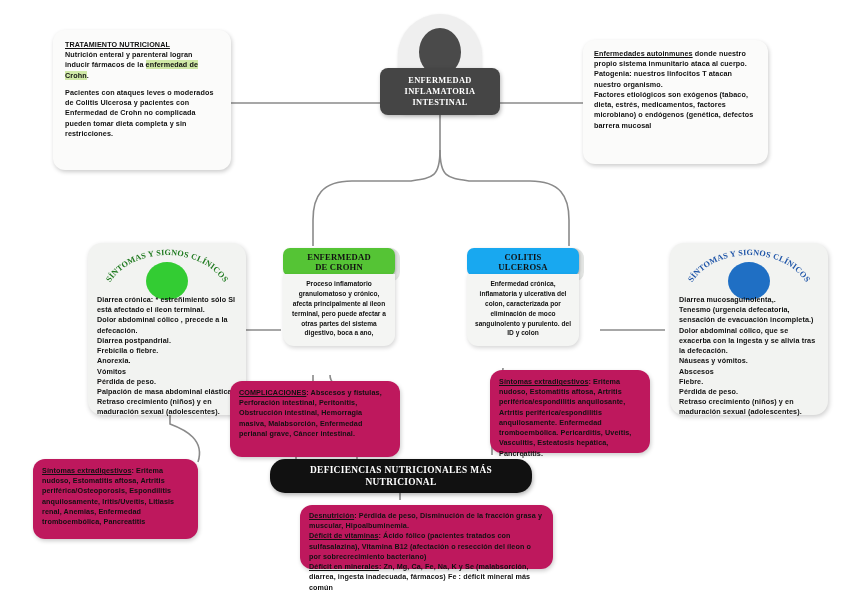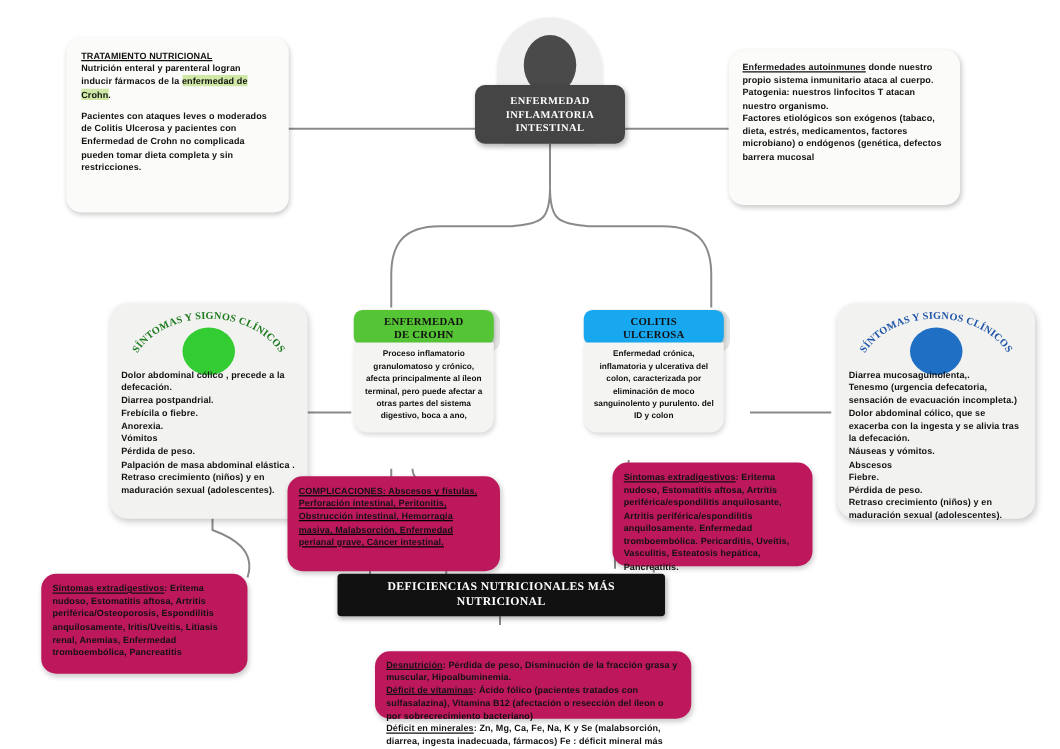--- a/index.html
+++ b/index.html
@@ -176,21 +176,21 @@
   }
 
   
   #banner {
     position: absolute;
     left: 270px;
     top: 459px;
     width: 262px;
     height: 34px;
     background: #111111;
-    border-radius: 3px;
+    border-radius: 15px;
     display: flex;
     align-items: center;
     justify-content: center;
     box-shadow: 1px 2px 4px rgba(0,0,0,0.3);
   }
   #banner .label {
     color: #ffffff;
     font-size: 9.4px;
     font-weight: bold;
     text-align: center;
@@ -298,20 +298,21 @@
         <defs>
           <path id="arcL" d="M 16,56 A 63,48 0 0 1 142,56" fill="none"></path>
         </defs>
         <ellipse cx="79" cy="34" rx="21" ry="19" fill="#33cc33"></ellipse>
         <text class="arc-text" fill="#1f7a1f">
           <textPath href="#arcL" startOffset="50%" text-anchor="middle">SÍNTOMAS Y SIGNOS CLÍNICOS</textPath>
         </text>
       </svg>
     </div>
     <div class="sym-list note-text">
+      <p>Diarrea crónica: * estreñimiento sólo SI está afectado el íleon terminal.</p>
       <p>Dolor abdominal cólico , precede a la defecación.</p>
       <p>Diarrea postpandrial.</p>
       <p>Frebícila o fiebre.</p>
       <p>Anorexia.</p>
       <p>Vómitos</p>
       <p>Pérdida de peso.</p>
       <p>Palpación de masa abdominal elástica .</p>
       <p>Retraso crecimiento  (niños) y en maduración sexual (adolescentes).</p>
     </div>
   </div>
@@ -333,21 +334,21 @@
       <p>Tenesmo (urgencia defecatoria, sensación de evacuación incompleta.)</p>
       <p>Dolor abdominal cólico, que se exacerba con la ingesta y se alivia tras la defecación.</p>
       <p>Náuseas y vómitos.</p>
       <p>Abscesos</p>
       <p>Fiebre.</p>
       <p>Pérdida de peso.</p>
       <p>Retraso crecimiento (niños) y en maduración sexual (adolescentes).</p>
     </div>
   </div>
 
-  <div class="node card" style="left:230px; top:381px; width:170px; height:76px; padding:7px 9px;text-decoration:underline;">
+  <div class="node card" style="left:230px; top:381px; width:170px; height:76px; padding:7px 9px;">
     <div class="note-text">
       <p>
         <span class="u">COMPLICACIONES</span><span>: Abscesos y fístulas, Perforación intestinal, Peritonitis, Obstrucción intestinal, Hemorragia masiva, Malabsorción, Enfermedad perianal grave, Cáncer intestinal.</span>
       </p>
     </div>
   </div>
 
   <div class="node card" style="left:33px; top:459px; width:165px; height:80px; padding:7px 9px;">
     <div class="note-text">
       <p>
@@ -364,21 +365,21 @@
     </div>
   </div>
 
   <div id="banner">
     <div class="label">
       <div>DEFICIENCIAS NUTRICIONALES MÁS</div>
       <div>NUTRICIONAL</div>
     </div>
   </div>
 
-  <div class="node card" style="left:300px; top:521px; width:253px; height:54px; padding:6px 9px;">
+  <div class="node card" style="left:300px; top:505px; width:253px; height:64px; padding:6px 9px;">
     <div class="note-text">
       <p>
         <span class="u">Desnutrición</span><span>: Pérdida de  peso, Disminución de la fracción grasa y muscular,  Hipoalbuminemia.</span>
       </p>
       <p>
         <span class="u">Déficit de vitaminas</span><span>: Ácido fólico (pacientes tratados con sulfasalazina), Vitamina B12 (afectación o resección del íleon o por sobrecrecimiento bacteriano)</span>
       </p>
       <p>
         <span class="u">Déficit en minerales</span><span>: Zn, Mg, Ca, Fe, Na, K y Se (malabsorción, diarrea, ingesta inadecuada, fármacos) Fe : déficit mineral más común</span>
       </p>

